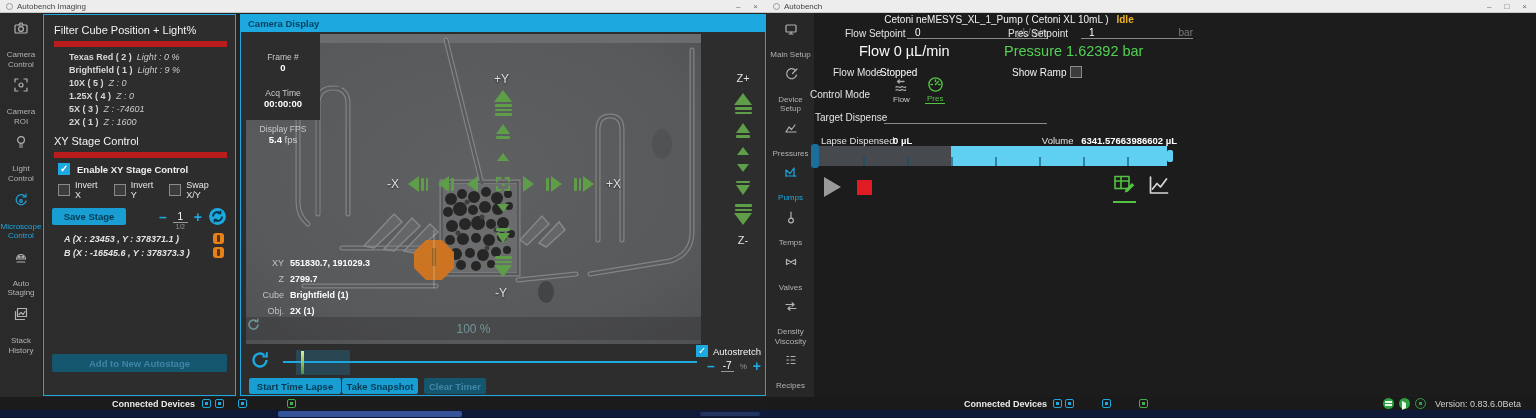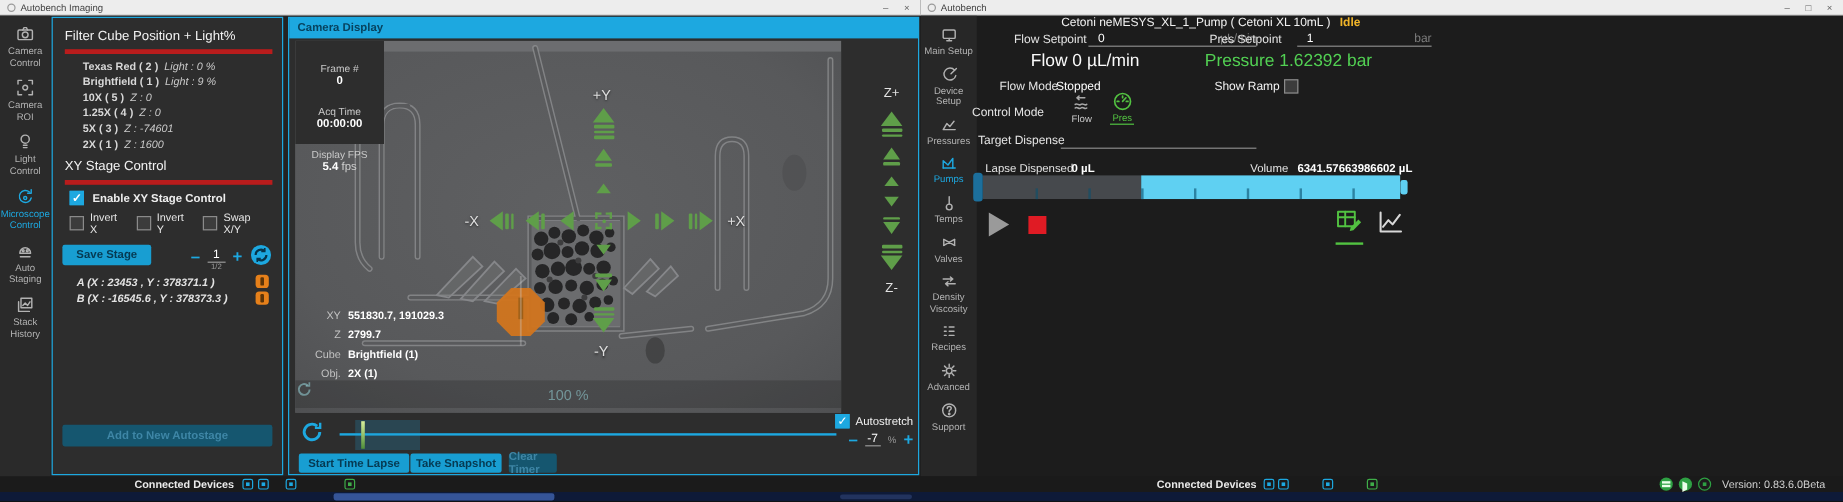--- a/index.html
+++ b/index.html
@@ -8,28 +8,28 @@
   
   .tb{position:absolute;background:#ededed;color:#444;font-size:8px;display:flex;align-items:center;border-bottom:1px solid #c9c9c9}
   .appico{width:7px;height:7px;border:1px solid #9a9a9a;border-radius:50%;margin:0 4px 0 6px;flex:none}
   .winbtns{margin-left:auto;display:flex;gap:13px;padding-right:9px;color:#666;font-size:8px}
   .winbtns span{cursor:pointer}
   
   .window{position:absolute;background:#232323;overflow:hidden}
   
   .lnav{position:absolute;left:0;top:0;bottom:13px;width:42px;background:#2a2a2a;display:flex;flex-direction:column;align-items:center;padding-top:7px;gap:8px}
   .rnav{position:absolute;left:0;top:0;bottom:13px;width:47px;background:#272727;display:flex;flex-direction:column;align-items:center;padding-top:9px;gap:7px}
-  .navitem{width:100%;text-align:center;color:#b2b2b2;font-size:8px;line-height:1.2;display:flex;flex-direction:column;align-items:center;gap:2px;cursor:pointer}
+  .navitem{width:100%;text-align:center;color:#b2b2b2;font-size:8px;line-height:1.2;display:flex;flex-direction:column;align-items:center;gap:14px;cursor:pointer}
   .navitem svg{stroke:#b2b2b2;fill:none;stroke-width:1.2;stroke-linecap:round;stroke-linejoin:round}
   .navitem.active{color:var(--accent)}
   .navitem.active svg{stroke:var(--accent)}
   
   .panel{position:absolute;background:#2d2d2d;border:1px solid var(--accent)}
   .phead{height:17px;background:var(--accent);color:#07435f;font-weight:bold;font-size:9.5px;display:flex;align-items:center;padding:0 7px}
-  .sec-title{color:#f2f2f2;font-size:11px;margin:8px 0 5px 2px;padding-bottom:5px;border-bottom:4px solid #b91c1c}
+  .sec-title{color:#f2f2f2;font-size:11px;margin:8px 0 5px 2px;padding-bottom:5px;border-bottom:6px solid #b91c1c}
   .subrow{margin:0 0 3px 17px;font-size:9px;color:#d8d8d8}
   .subrow .nm{font-weight:bold}
   .subrow .dt{font-style:italic;color:#c9c9c9;margin-left:5px}
   
   .cb{width:12px;height:12px;border:1px solid #8a8a8a;background:#3c3c3c;display:inline-block;position:relative;flex:none;cursor:pointer}
   .cb.on{background:var(--accent);border-color:var(--accent)}
   .cb.on::after{content:"✓";color:#fff;font-size:10px;position:absolute;left:1px;top:-1px}
   .cbrow{display:flex;align-items:center;gap:7px;margin:5px 0 5px 6px;font-size:9.5px;color:#eee;font-weight:bold}
   .cbrow3{display:flex;align-items:center;gap:5px;margin:3px 0 6px 6px;font-size:9px;color:#e6e6e6}
   .cbrow3 .lb{margin-right:8px}
@@ -461,21 +461,21 @@
           <div class="asrow" style="margin-top:3px;gap:6px">
             <span class="stepbtn">–</span>
             <span class="asval">-7</span>
             <span class="asunit">%</span>
             <span class="stepbtn">+</span>
           </div>
         </div>
 
         <div class="btn" style="position:absolute;left:8px;top:346px;width:92px;height:16px">Start Time Lapse</div>
         <div class="btn" style="position:absolute;left:101px;top:346px;width:76px;height:16px">Take Snapshot</div>
-        <div class="btn dis" style="position:absolute;left:183px;top:346px;width:40px;height:16px">Clear Timer</div>
+        <div class="btn dis" style="position:absolute;left:183px;top:346px;width:62px;height:16px">Clear Timer</div>
       </div>
     </div>
 
     <div class="statusbar">
       <span style="margin-left:112px;font-weight:bold">Connected Devices</span>
       <span class="dico" style="margin-left:7px"></span>
       <span class="dico" style="margin-left:4px"></span>
       <span class="dico" style="margin-left:14px"></span>
       <span class="dico g" style="margin-left:40px"></span>
     </div>

